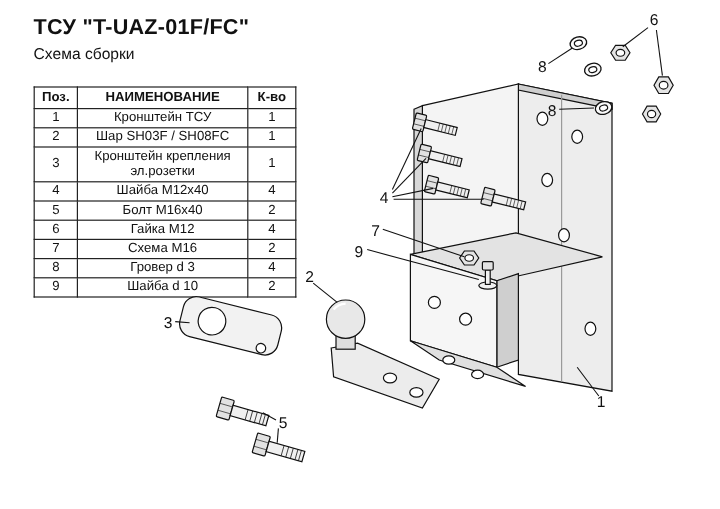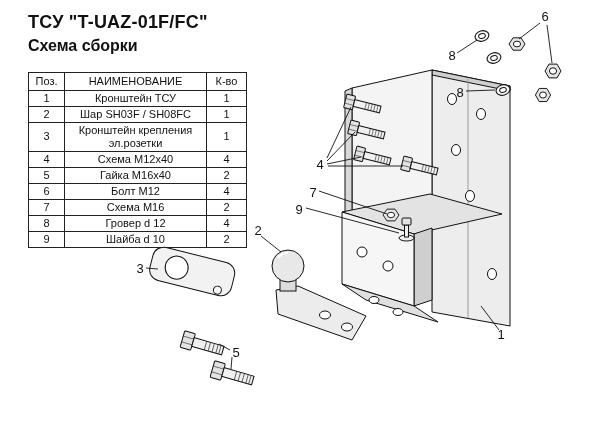--- a/index.html
+++ b/index.html
@@ -2,24 +2,24 @@
 <html><head>
 <meta charset="utf-8">
 <style>
   * { box-sizing: border-box; }
   html, body { margin: 0; padding: 0; background: #fff; }
   .page {
     position: relative; width: 600px; height: 424px; background: #fff;
     font-family: "Liberation Sans", sans-serif; color: #111; overflow: hidden;
   }
   .title { position: absolute; left: 28px; top: 12px; font-size: 18px; font-weight: bold; letter-spacing: .2px; }
-  .subtitle { position: absolute; left: 28px; top: 37px; font-size: 16px; font-weight: bold; }
+  .subtitle { position: absolute; left: 28px; top: 37px; font-size: 13px; font-weight: normal; }
   table.parts { position: absolute; left: 28px; top: 72px; border-collapse: collapse; font-size: 11px; line-height: 1.18; }
   .parts th, .parts td { border: 1px solid #222; padding: 1px 3px; text-align: center; font-weight: normal; vertical-align: middle; }
-  .parts th { padding: 2px 4px; }
+  .parts th { padding: 2px 4px; font-weight: bold; }
   .col-pos { width: 36px; }
   .col-name { width: 142px; }
   .col-qty { width: 40px; }
   svg.drawing { position: absolute; left: 0; top: 0; }
   .callout { font-size: 13px; fill: #111; font-family: "Liberation Sans", sans-serif; }
   .leader { stroke: #111; stroke-width: 0.9; }
   .edge { stroke: #111; stroke-width: 1; }
 </style>
 </head>
 <body>
@@ -48,41 +48,41 @@
         <td>Шар SH03F / SH08FC</td>
         <td>1</td>
       </tr>
       <tr>
         <td>3</td>
         <td>Кронштейн крепления эл.розетки</td>
         <td>1</td>
       </tr>
       <tr>
         <td>4</td>
-        <td>Схема М12х40</td>
+        <td>Шайба М12х40</td>
         <td>4</td>
       </tr>
       <tr>
         <td>5</td>
-        <td>Гайка М16х40</td>
+        <td>Болт М16х40</td>
         <td>2</td>
       </tr>
       <tr>
         <td>6</td>
-        <td>Болт М12</td>
+        <td>Гайка М12</td>
         <td>4</td>
       </tr>
       <tr>
         <td>7</td>
         <td>Схема М16</td>
         <td>2</td>
       </tr>
       <tr>
         <td>8</td>
-        <td>Гровер d 12</td>
+        <td>Гровер d 3</td>
         <td>4</td>
       </tr>
       <tr>
         <td>9</td>
         <td>Шайба d 10</td>
         <td>2</td>
       </tr>
     </tbody>
   </table>
 

